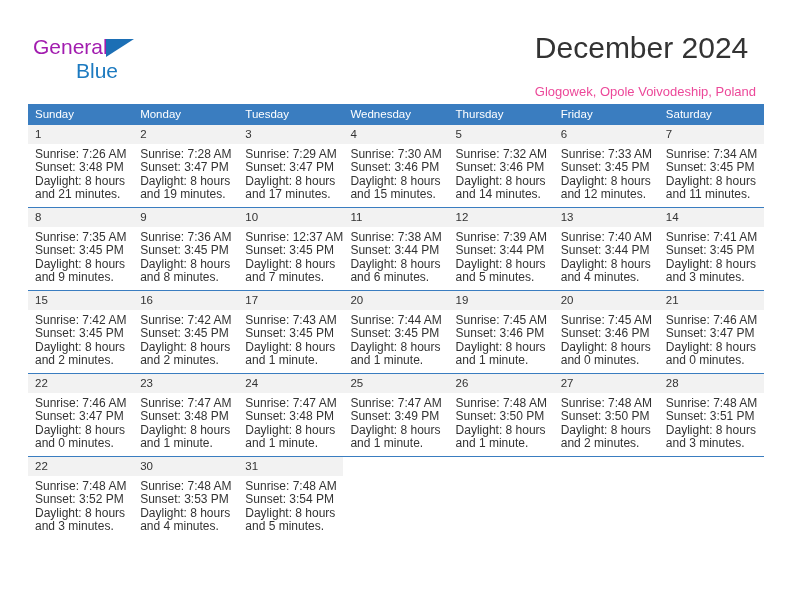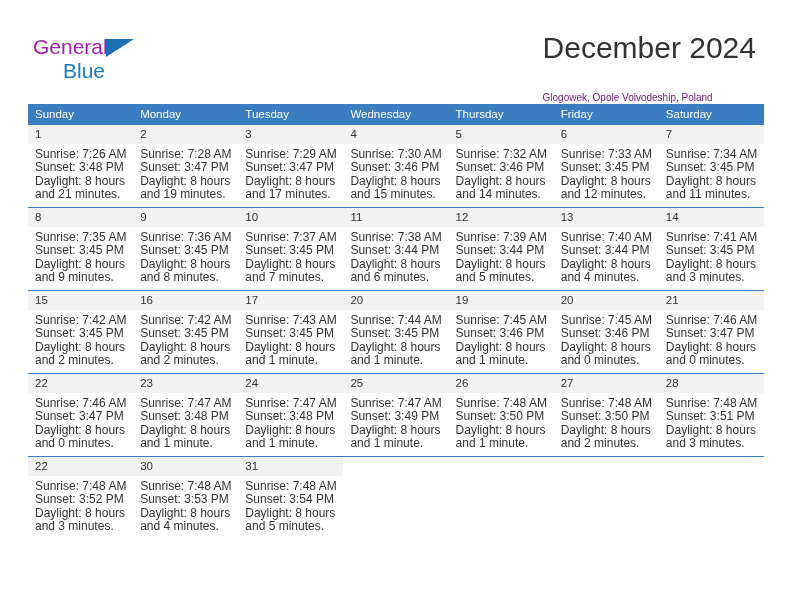--- a/index.html
+++ b/index.html
@@ -41,21 +41,21 @@
     font-size: 21px;
     color: #a21caf;
     letter-spacing: 0px;
     display: block;
     height: 23px;
   }
   .logo-blue {
     font-size: 21px;
     color: #1c7ac0;
     display: block;
-    margin-left: 30px;
+    margin-left: 43px;
     margin-top: 1px;
   }
   .logo-tri {
     position: absolute;
     left: 73px;
     top: 3px;
     width: 0;
     height: 0;
     border-left: 28px solid #1c6fb5;
     border-bottom: 18px solid transparent;
@@ -66,24 +66,24 @@
     top: 30px;
     text-align: left;
   }
   .cal-title {
     font-size: 30px;
     color: #333333;
     line-height: 36px;
     white-space: nowrap;
   }
   .cal-subtitle {
-    font-size: 10px;
-    color: #701a75;
+    font-size: 13px;
+    color: #ec4899;
     line-height: 20px;
-    margin-top: 22px;
+    margin-top: 16px;
     white-space: nowrap;
   }
 
   
   .calendar {
     position: absolute;
     left: 28px;
     top: 104px;
     width: 736px;
     border-collapse: collapse;
@@ -241,21 +241,21 @@
             <div class="details">
               <div>Sunrise: 7:36 AM</div>
               <div>Sunset: 3:45 PM</div>
               <div>Daylight: 8 hours</div>
               <div>and 8 minutes.</div>
             </div>
           </td>
           <td>
             <div class="daynum">10</div>
             <div class="details">
-              <div>Sunrise: 7:37 AM</div>
+              <div>Sunrise: 12:37 AM</div>
               <div>Sunset: 3:45 PM</div>
               <div>Daylight: 8 hours</div>
               <div>and 7 minutes.</div>
             </div>
           </td>
           <td>
             <div class="daynum">11</div>
             <div class="details">
               <div>Sunrise: 7:38 AM</div>
               <div>Sunset: 3:44 PM</div>

